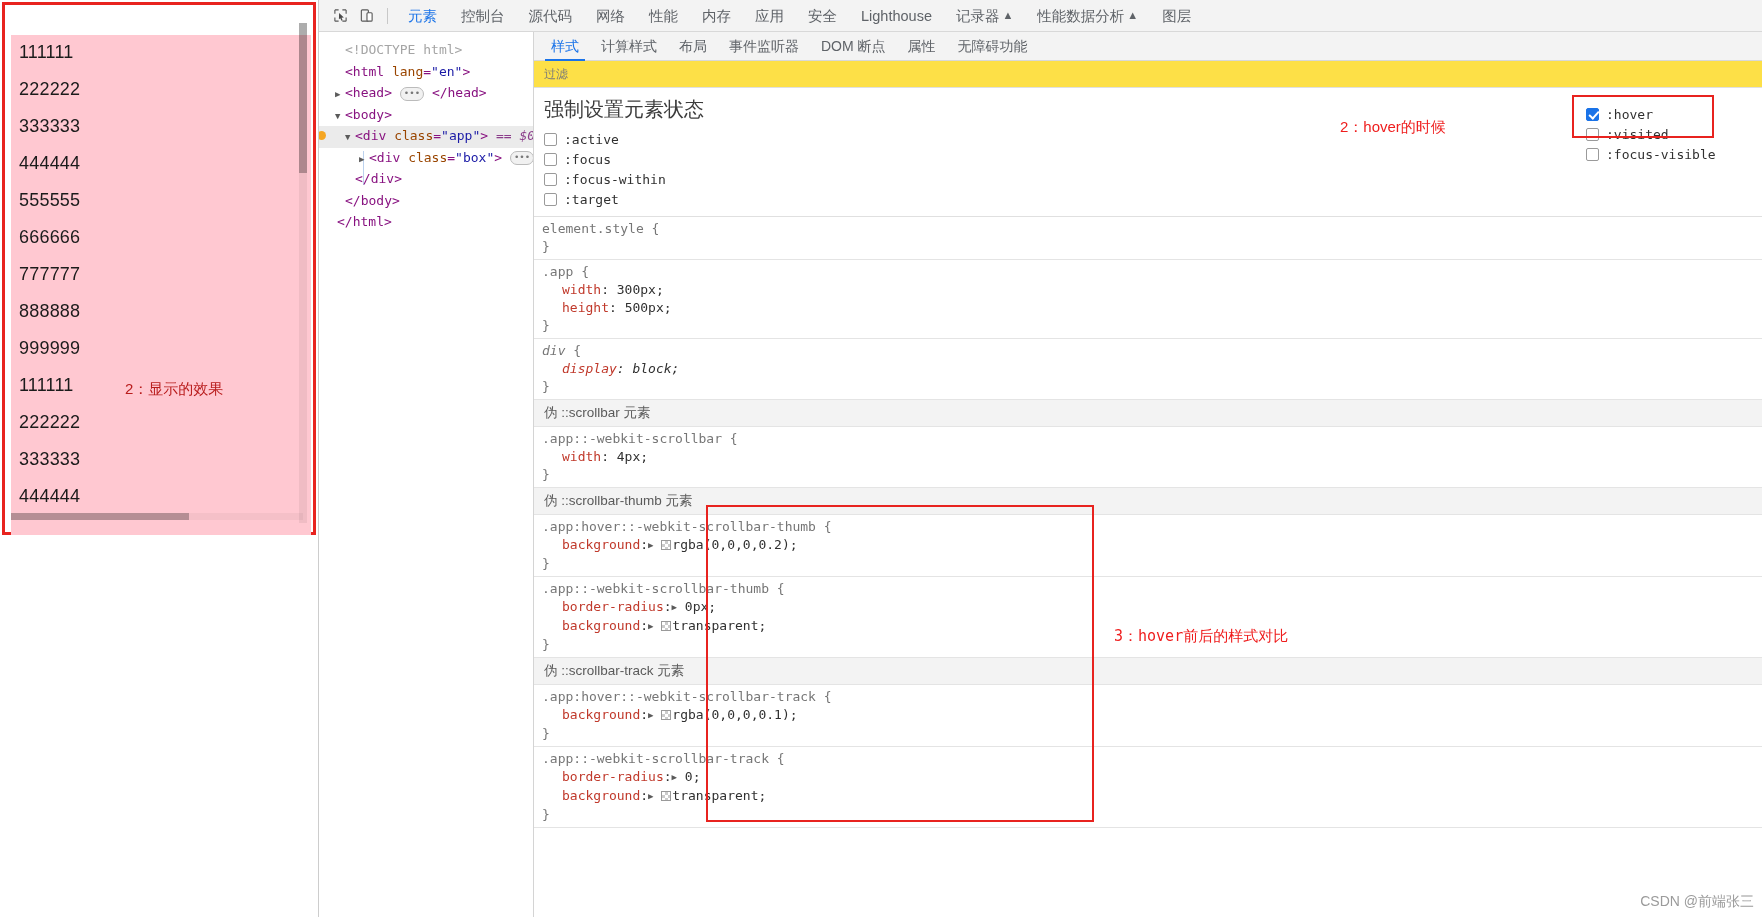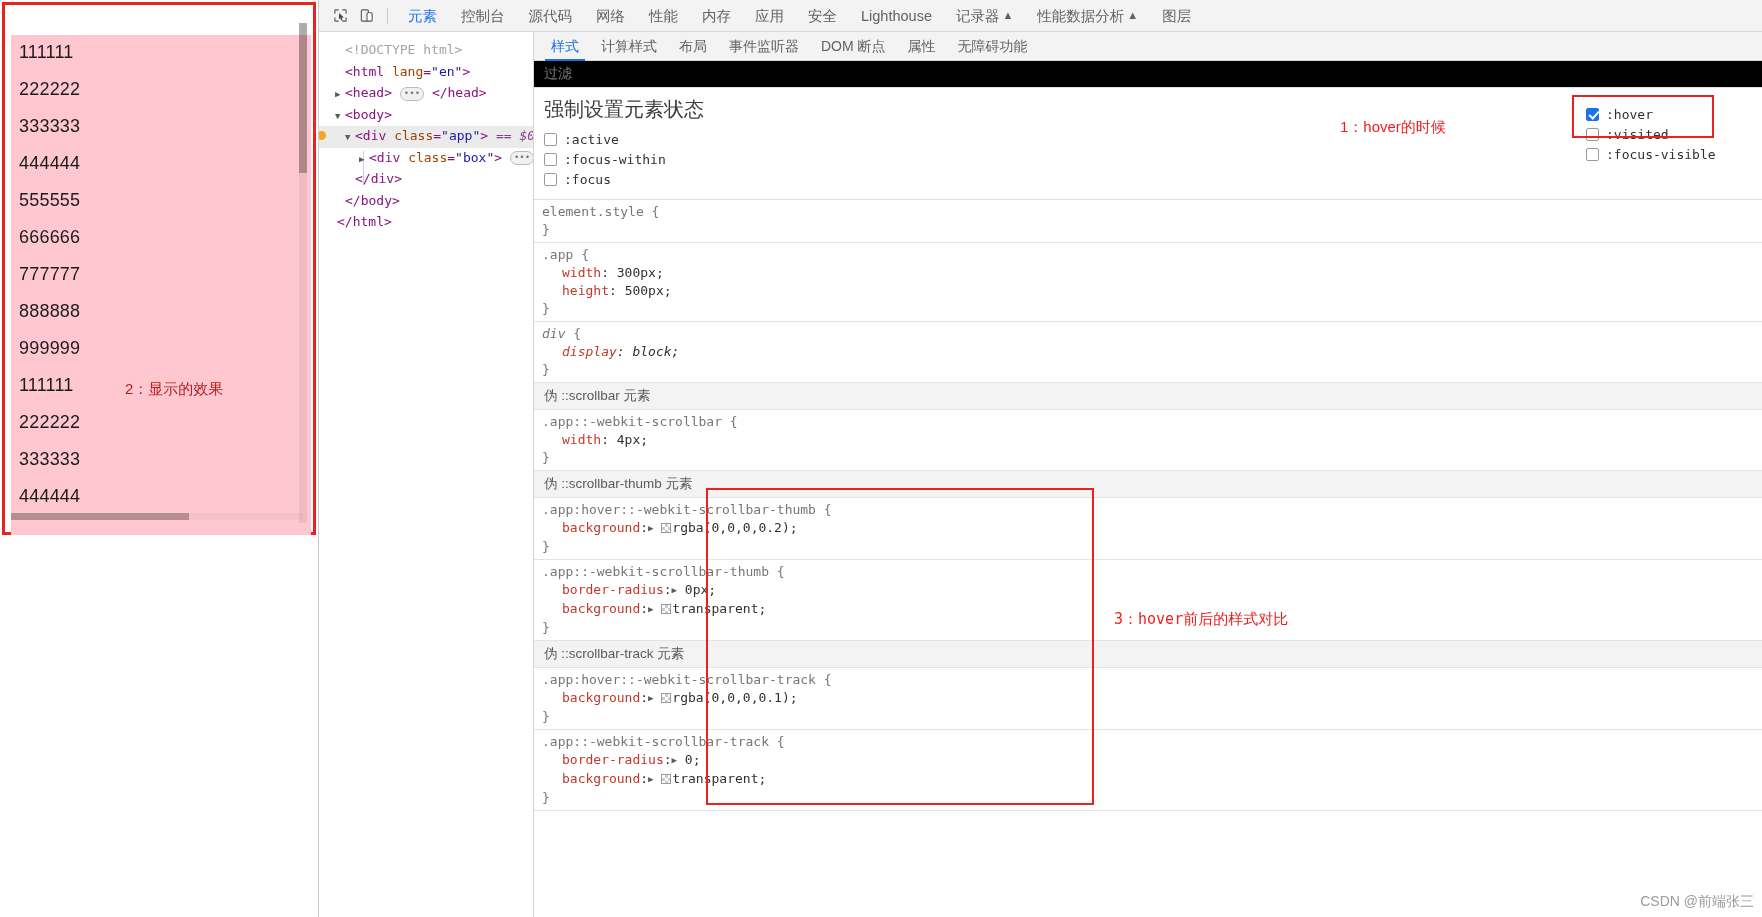--- a/index.html
+++ b/index.html
@@ -173,23 +173,23 @@
     cursor: pointer; white-space: nowrap;
   }
   .st-tab.active { color: #1a73e8; }
   .st-tab.active::after {
     content: ""; position: absolute; left: 5px; right: 5px; bottom: 0;
     height: 2px; background: #1a73e8;
   }
   .filter-bar {
     height: 27px; display: flex; align-items: center;
     padding-left: 10px;
-    font-size: 14px; color: #7a7a7a;
+    font-size: 12px; color: #7a7a7a;
     border-bottom: 1px solid #e0e0e0;
-    background: #000000;
+    background: #fde047;
   }
 
   .force-state {
     position: relative;
     padding: 8px 0 7px 10px;
     border-bottom: 1px solid #e0e0e0;
     background: #fff;
     min-height: 112px;
   }
   .fs-title { font-size: 20px; color: #3c3c3c; margin-bottom: 6px; }
@@ -437,44 +437,48 @@
         <div class="force-state">
           <div class="fs-title">强制设置元素状态</div>
           <div class="fs-cols">
             <div class="fs-col" id="fs-left">
                 <div class="fs-item">
                   <span class="cb"></span>
                   <span>:active</span>
                 </div>
                 <div class="fs-item">
                   <span class="cb"></span>
+                  <span>:focus</span>
+                </div>
+                <div class="fs-item">
+                  <span class="cb"></span>
                   <span>:focus-within</span>
                 </div>
                 <div class="fs-item">
                   <span class="cb"></span>
-                  <span>:focus</span>
+                  <span>:target</span>
                 </div>
               </div>
           </div>
           <div class="fs-right" id="fs-right">
               <div class="fs-item">
                 <span class="cb checked"></span>
                 <span>:hover</span>
               </div>
               <div class="fs-item">
                 <span class="cb"></span>
                 <span>:visited</span>
               </div>
               <div class="fs-item">
                 <span class="cb"></span>
                 <span>:focus-visible</span>
               </div>
             </div>
           <div class="hover-hl"></div>
-          <div class="anno-hover">1：hover的时候</div>
+          <div class="anno-hover">2：hover的时候</div>
         </div>
 
         <div class="rules">
           <div id="rules-body">
               <div class="rule-block">
                 <div><span class="sel">element.style</span><span class="brace"> {</span></div>
                 <div class="brace">}</div>
               </div>
               <div class="rule-block">
                 <div><span class="sel">.app</span><span class="brace"> {</span></div>

